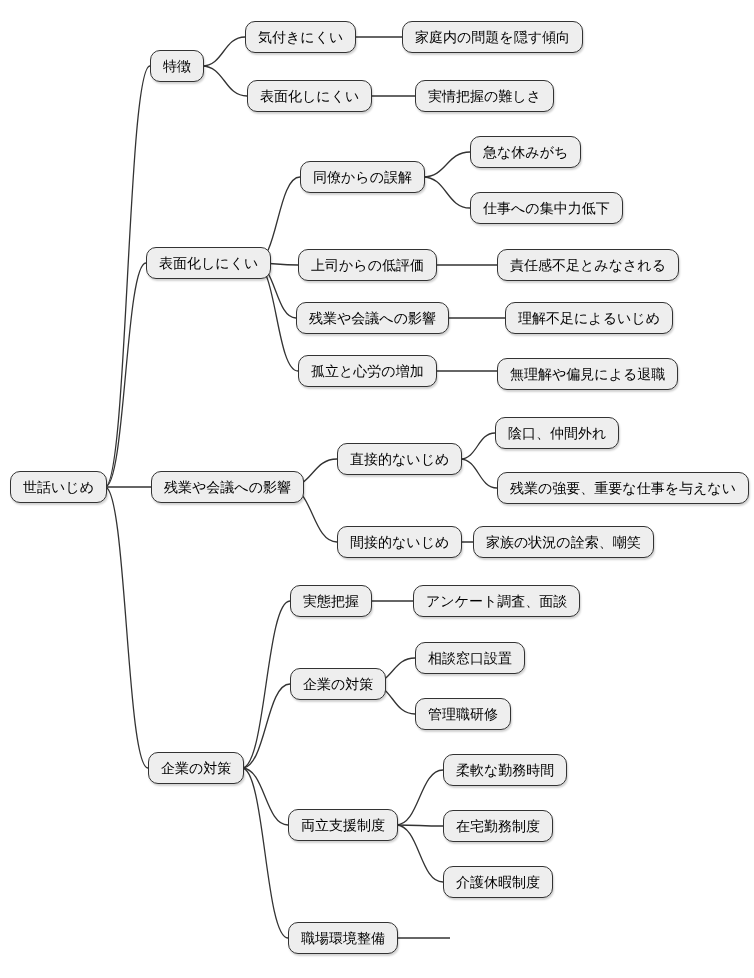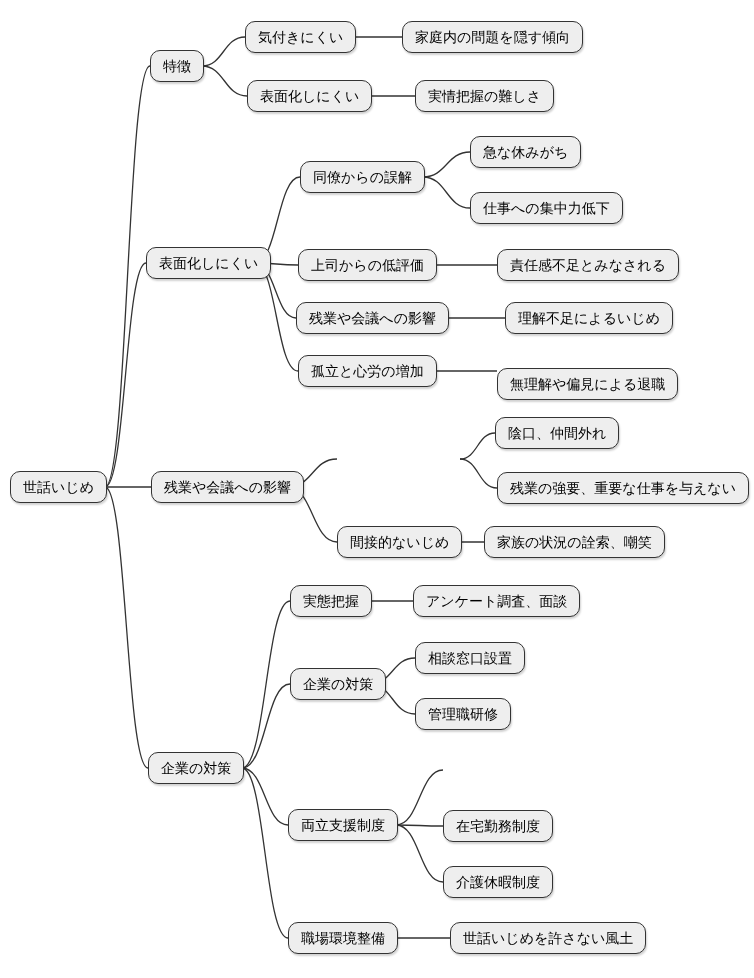--- a/index.html
+++ b/index.html
@@ -93,32 +93,33 @@
 
   <div class="node" style="left:146px;top:247px">表面化しにくい</div>
   <div class="node" style="left:300px;top:161px">同僚からの誤解</div>
   <div class="node" style="left:470px;top:136px">急な休みがち</div>
   <div class="node" style="left:470px;top:192px">仕事への集中力低下</div>
   <div class="node" style="left:298px;top:249px">上司からの低評価</div>
   <div class="node" style="left:497px;top:249px">責任感不足とみなされる</div>
   <div class="node" style="left:296px;top:302px">残業や会議への影響</div>
   <div class="node" style="left:505px;top:302px">理解不足によるいじめ</div>
   <div class="node" style="left:298px;top:355px">孤立と心労の増加</div>
-  <div class="node" style="left:497px;top:368px">無理解や偏見による退職</div>
+  <div class="node" style="left:497px;top:358px">無理解や偏見による退職</div>
 
   <div class="node" style="left:151px;top:471px">残業や会議への影響</div>
+  <div class="node" style="left:337px;top:443px">直接的ないじめ</div>
   <div class="node" style="left:495px;top:417px">陰口、仲間外れ</div>
   <div class="node" style="left:497px;top:472px">残業の強要、重要な仕事を与えない</div>
   <div class="node" style="left:337px;top:526px">間接的ないじめ</div>
-  <div class="node" style="left:484px;top:526px">家族の状況の詮索、嘲笑</div>
+  <div class="node" style="left:473px;top:526px">家族の状況の詮索、嘲笑</div>
 
   <div class="node" style="left:148px;top:752px">企業の対策</div>
   <div class="node" style="left:290px;top:585px">実態把握</div>
   <div class="node" style="left:413px;top:585px">アンケート調査、面談</div>
   <div class="node" style="left:290px;top:668px">企業の対策</div>
   <div class="node" style="left:415px;top:642px">相談窓口設置</div>
   <div class="node" style="left:415px;top:698px">管理職研修</div>
   <div class="node" style="left:288px;top:809px">両立支援制度</div>
+  <div class="node" style="left:443px;top:754px">柔軟な勤務時間</div>
   <div class="node" style="left:443px;top:810px">在宅勤務制度</div>
   <div class="node" style="left:443px;top:866px">介護休暇制度</div>
   <div class="node" style="left:288px;top:922px">職場環境整備</div>
-  <div class="node" style="left:450px;top:922px">世話いじめを許さない風土</div>
 </div>
 
 </body></html>

